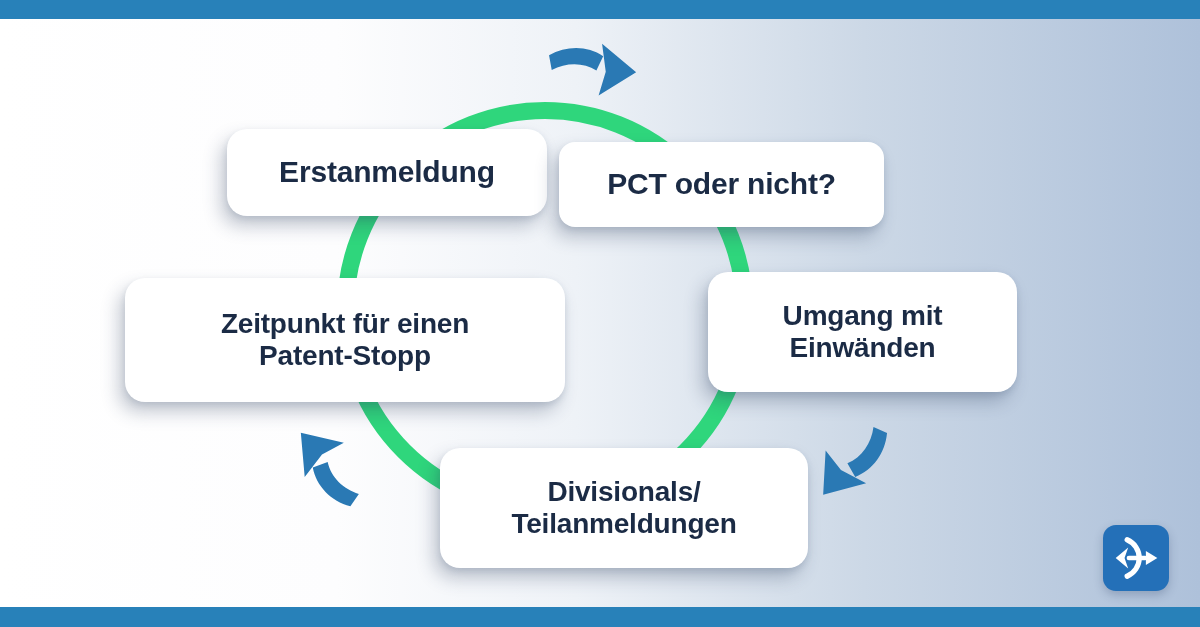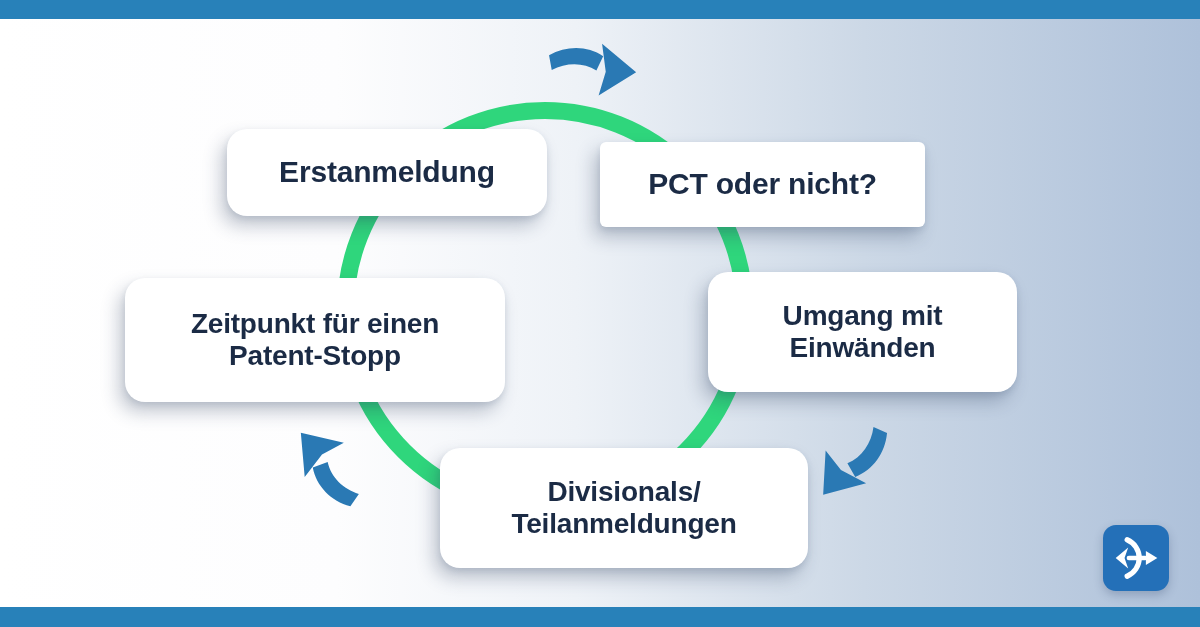--- a/index.html
+++ b/index.html
@@ -24,27 +24,27 @@
     box-shadow:-6px 10px 18px rgba(44,62,95,0.28), 0 3px 6px rgba(44,62,95,0.12);
     display:flex;align-items:center;justify-content:center;
     text-align:center;
   }
   .step-label{
     color:#1b2b45;font-weight:700;line-height:1.16;
     white-space:pre-line;letter-spacing:-0.2px;
   }
   .step.erst{left:227px;top:129px;width:320px;height:87px;}
   .step.erst .step-label{font-size:30px;}
-  .step.pct{left:600px;top:142px;width:325px;height:85px;border-radius:6px;}
+  .step.pct{left:559px;top:142px;width:325px;height:85px;border-radius:16px;}
   .step.pct .step-label{font-size:30px;}
   .step.umgang{left:708px;top:272px;width:309px;height:120px;}
   .step.umgang .step-label{font-size:28px;}
   .step.divis{left:440px;top:448px;width:368px;height:120px;}
   .step.divis .step-label{font-size:28px;}
-  .step.zeit{left:125px;top:278px;width:380px;height:124px;}
+  .step.zeit{left:125px;top:278px;width:440px;height:124px;}
   .step.zeit .step-label{font-size:28px;}
   .flow-arrow{position:absolute;z-index:3;width:96px;height:66px;}
   .flow-arrow svg{width:100%;height:100%;display:block;fill:#2a79b4;}
   .flow-arrow.a-top{left:544px;top:35px;transform:rotate(8deg);}
   .flow-arrow.a-right{left:804px;top:428px;transform:rotate(133deg);}
   .flow-arrow.a-left{left:281px;top:434px;transform:rotate(-127deg);}
   .logo-badge{
     position:absolute;left:1103px;top:525px;width:66px;height:66px;
     background:#2470b8;border-radius:13px;z-index:4;
     display:flex;align-items:center;justify-content:center;

